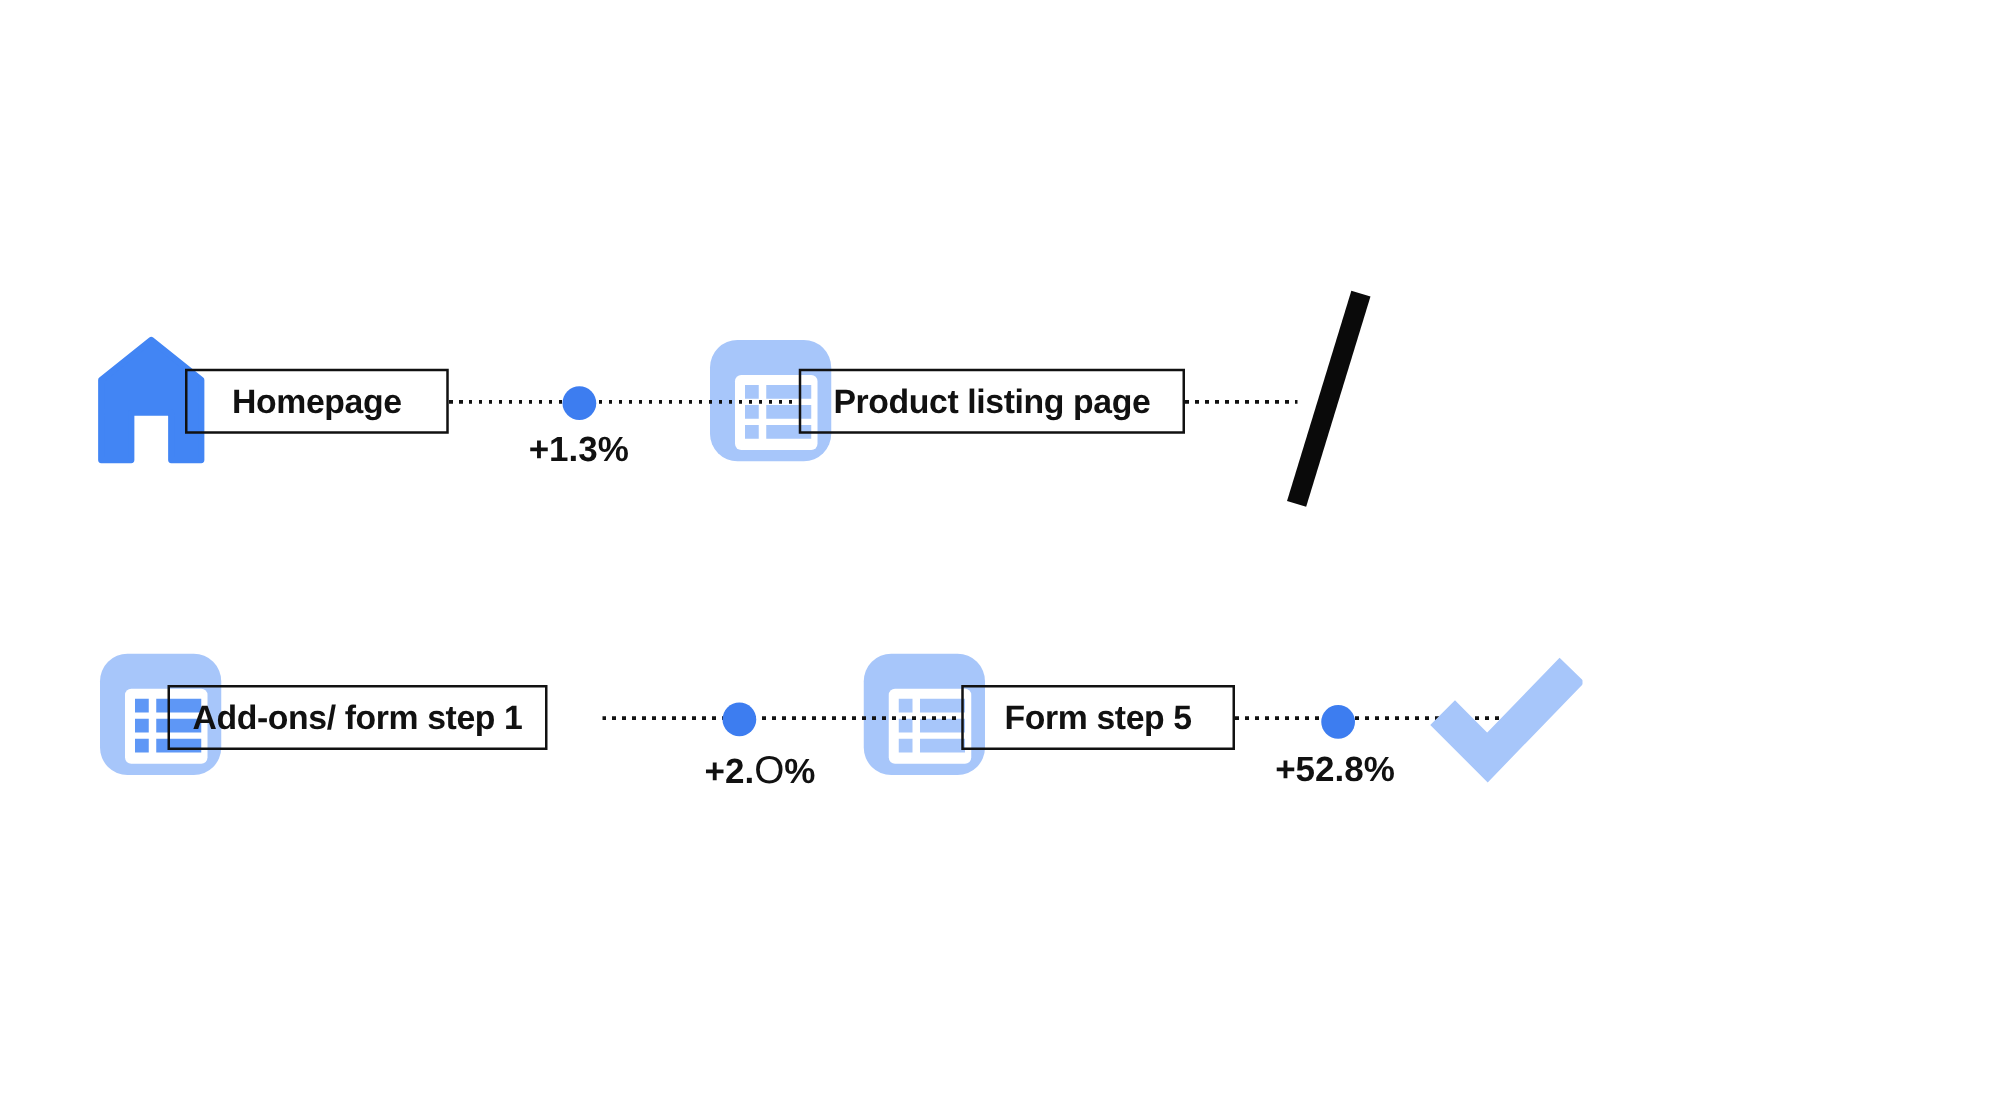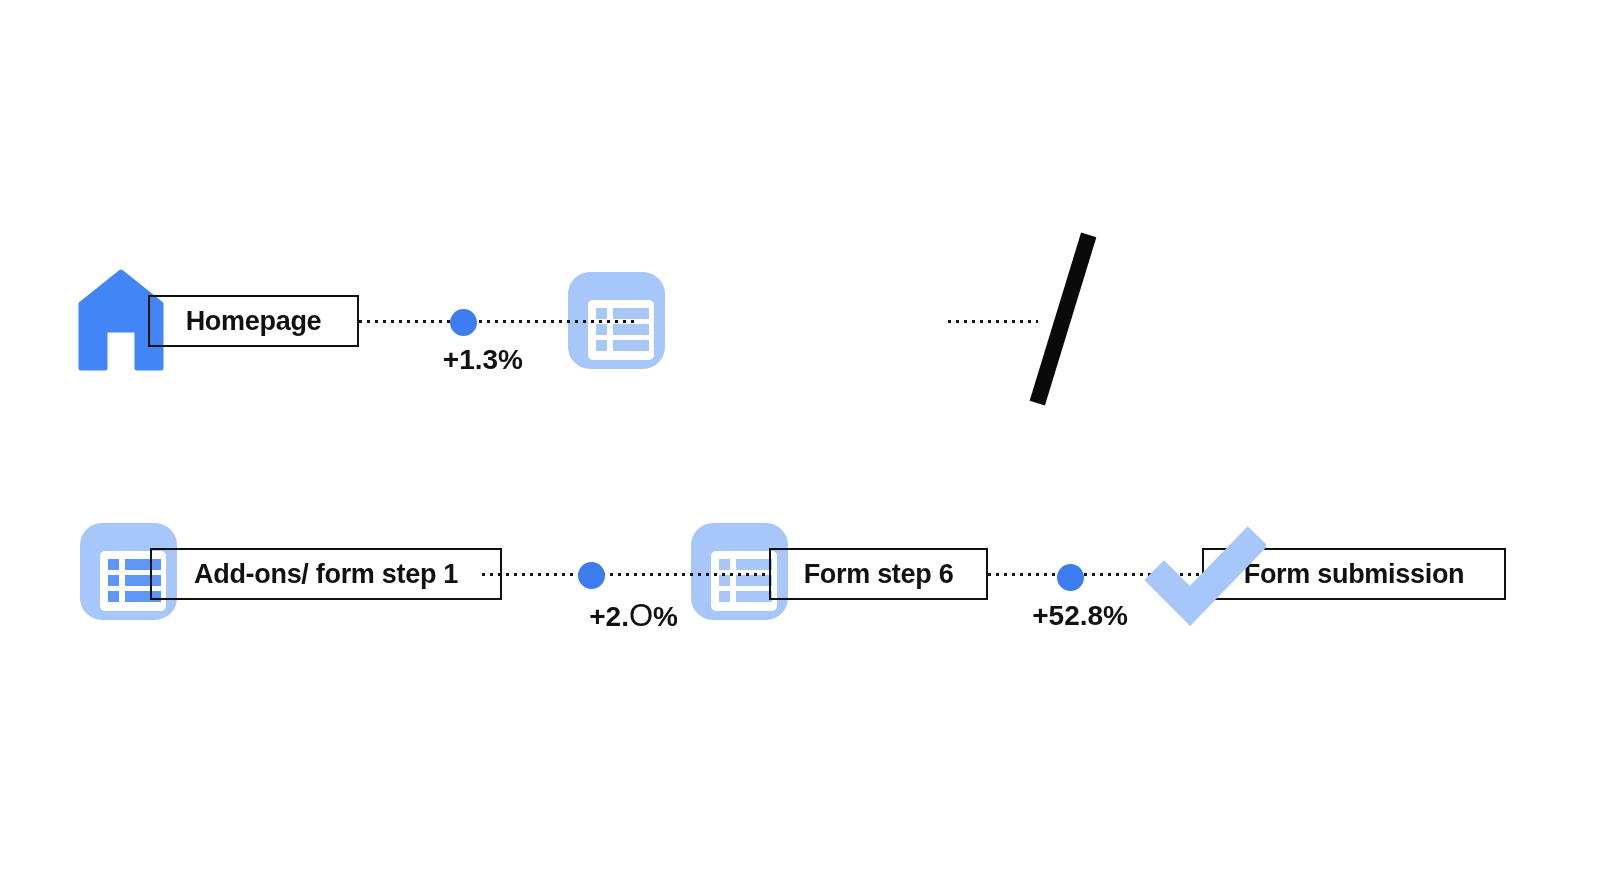--- a/index.html
+++ b/index.html
@@ -19,21 +19,21 @@
     position:absolute;height:3px;z-index:2;
     background:repeating-linear-gradient(to right,#111 0 3px,transparent 3px 8px);
   }
   
   .tdot{
     position:absolute;width:27px;height:27px;border-radius:50%;
     background:#3d7df0;z-index:3;
   }
   
   .pct{
-    position:absolute;z-index:3;text-align:right;
+    position:absolute;z-index:3;text-align:center;
     font-size:28px;font-weight:700;letter-spacing:0;
   }
   .pct .light-o{font-weight:400;font-size:31px;}
   
   .licon{
     position:absolute;width:97px;height:97px;background:#a7c6fa;border-radius:22px;z-index:1;
   }
   .licon-inner{
     position:absolute;left:20px;top:28px;width:66px;height:60px;background:#fff;border-radius:5px;
     box-sizing:border-box;padding:8px 0 0 8px;display:flex;flex-direction:column;gap:5px;
@@ -82,20 +82,23 @@
           <span class="sq"></span>
           <span class="bar"></span>
         </div>
       <div class="lrow">
           <span class="sq"></span>
           <span class="bar"></span>
         </div>
     </div>
   </div>
 
+  <div class="label-box" style="left:639px;top:295px;width:309px">
+    <span>Product listing page</span>
+  </div>
 
   <div class="dotline" style="left:948px;top:320px;width:90px"></div>
 
   <div class="slash"></div>
 
   <div class="licon hl" style="left:80px;top:523px">
     <div class="licon-inner">
       <div class="lrow">
           <span class="sq"></span>
           <span class="bar"></span>
@@ -104,21 +107,21 @@
           <span class="sq"></span>
           <span class="bar"></span>
         </div>
       <div class="lrow">
           <span class="sq"></span>
           <span class="bar"></span>
         </div>
     </div>
   </div>
 
-  <div class="label-box" style="left:150px;top:548px;width:352px">
+  <div class="label-box" style="left:134px;top:548px;width:304px">
     <span>Add-ons/ form step 1</span>
   </div>
 
   <div class="dotline" style="left:482px;top:573px;width:287px"></div>
 
   <div class="tdot" style="left:578px;top:562px"></div>
 
   <div class="pct" style="left:538px;top:598px;width:140px">
     <span>+2.</span><span class="light-o">O</span><span>%</span>
   </div>
@@ -134,32 +137,29 @@
           <span class="bar"></span>
         </div>
       <div class="lrow">
           <span class="sq"></span>
           <span class="bar"></span>
         </div>
     </div>
   </div>
 
   <div class="label-box" style="left:769px;top:548px;width:219px">
-    <span>Form step 6</span>
+    <span>Form step 5</span>
   </div>
 
   <div class="dotline" style="left:988px;top:573px;width:214px"></div>
 
   <div class="tdot" style="left:1057px;top:564px"></div>
 
   <div class="pct" style="left:1008px;top:600px;width:120px">
     <span>+52.8%</span>
   </div>
 
   <svg class="abs z4" style="left:1142px;top:516px" width="124" height="112" viewBox="0 0 124 112">
     <polyline points="22,64 48,90 106,30" fill="none" stroke="#A7C6FA" stroke-width="28" stroke-linecap="square" stroke-linejoin="miter"></polyline>
   </svg>
 
-  <div class="label-box" style="left:1202px;top:548px;width:304px">
-    <span>Form submission</span>
-  </div>
 
 </div>
 
 </body></html>

